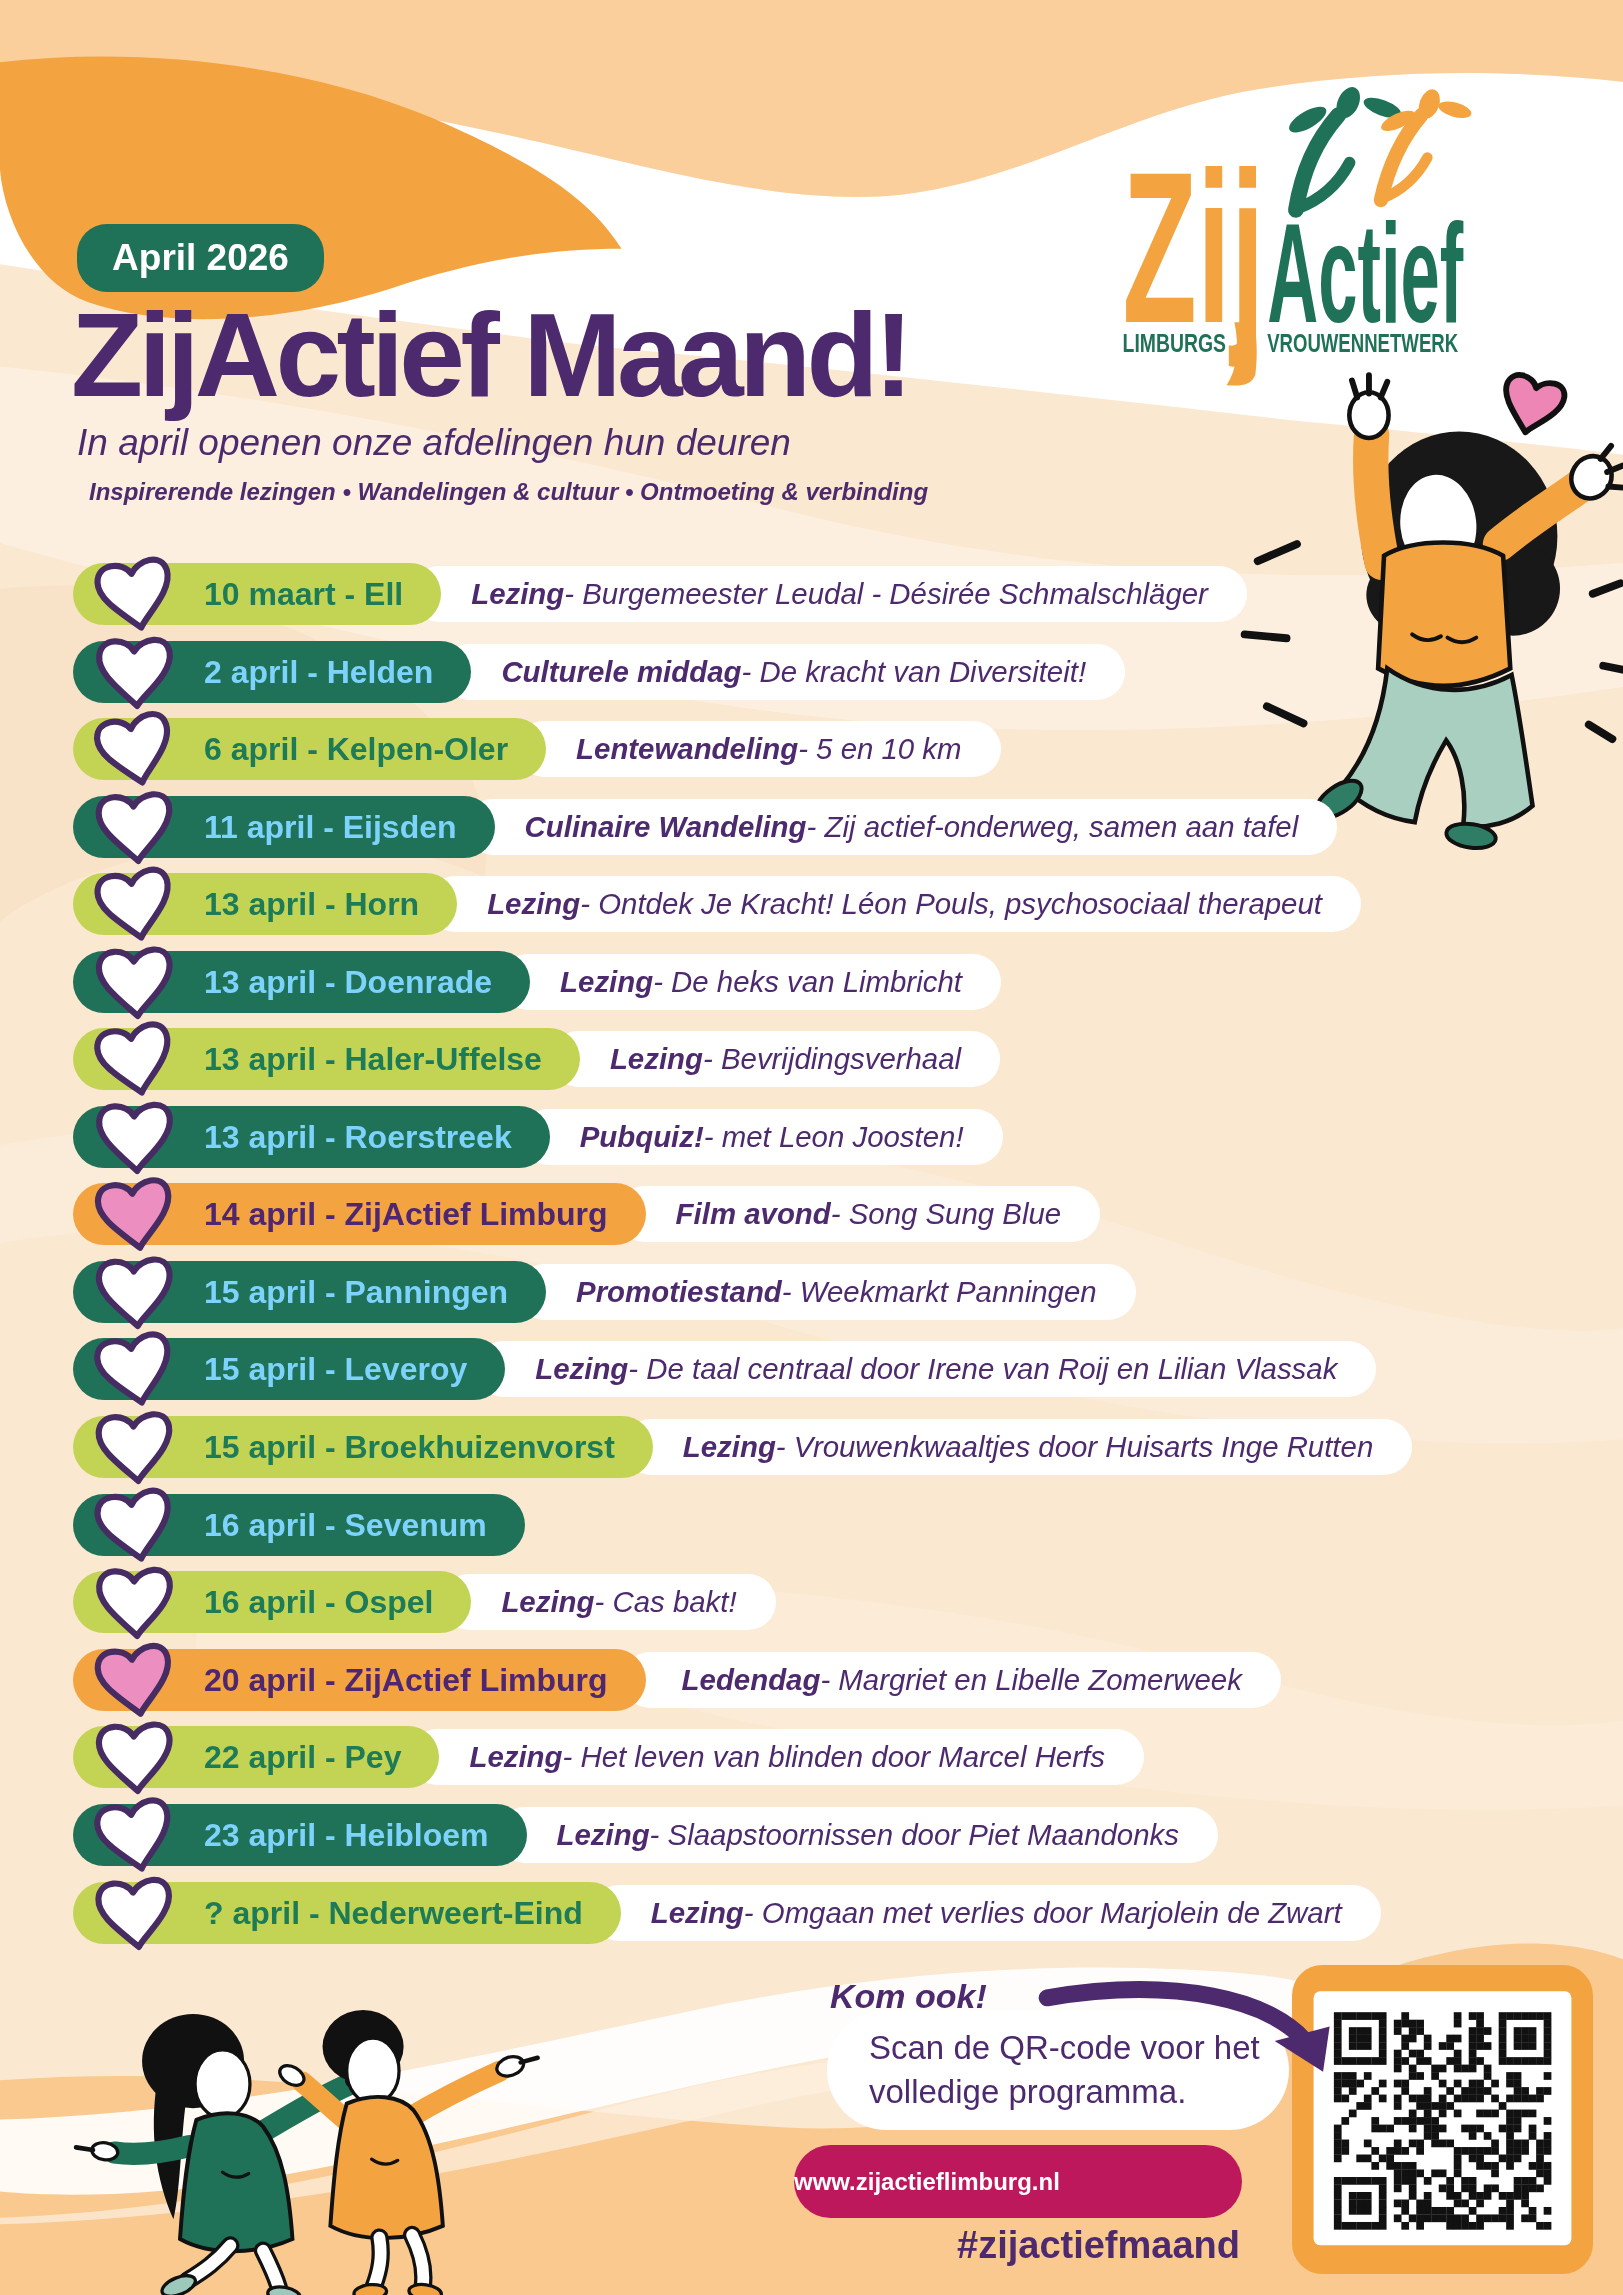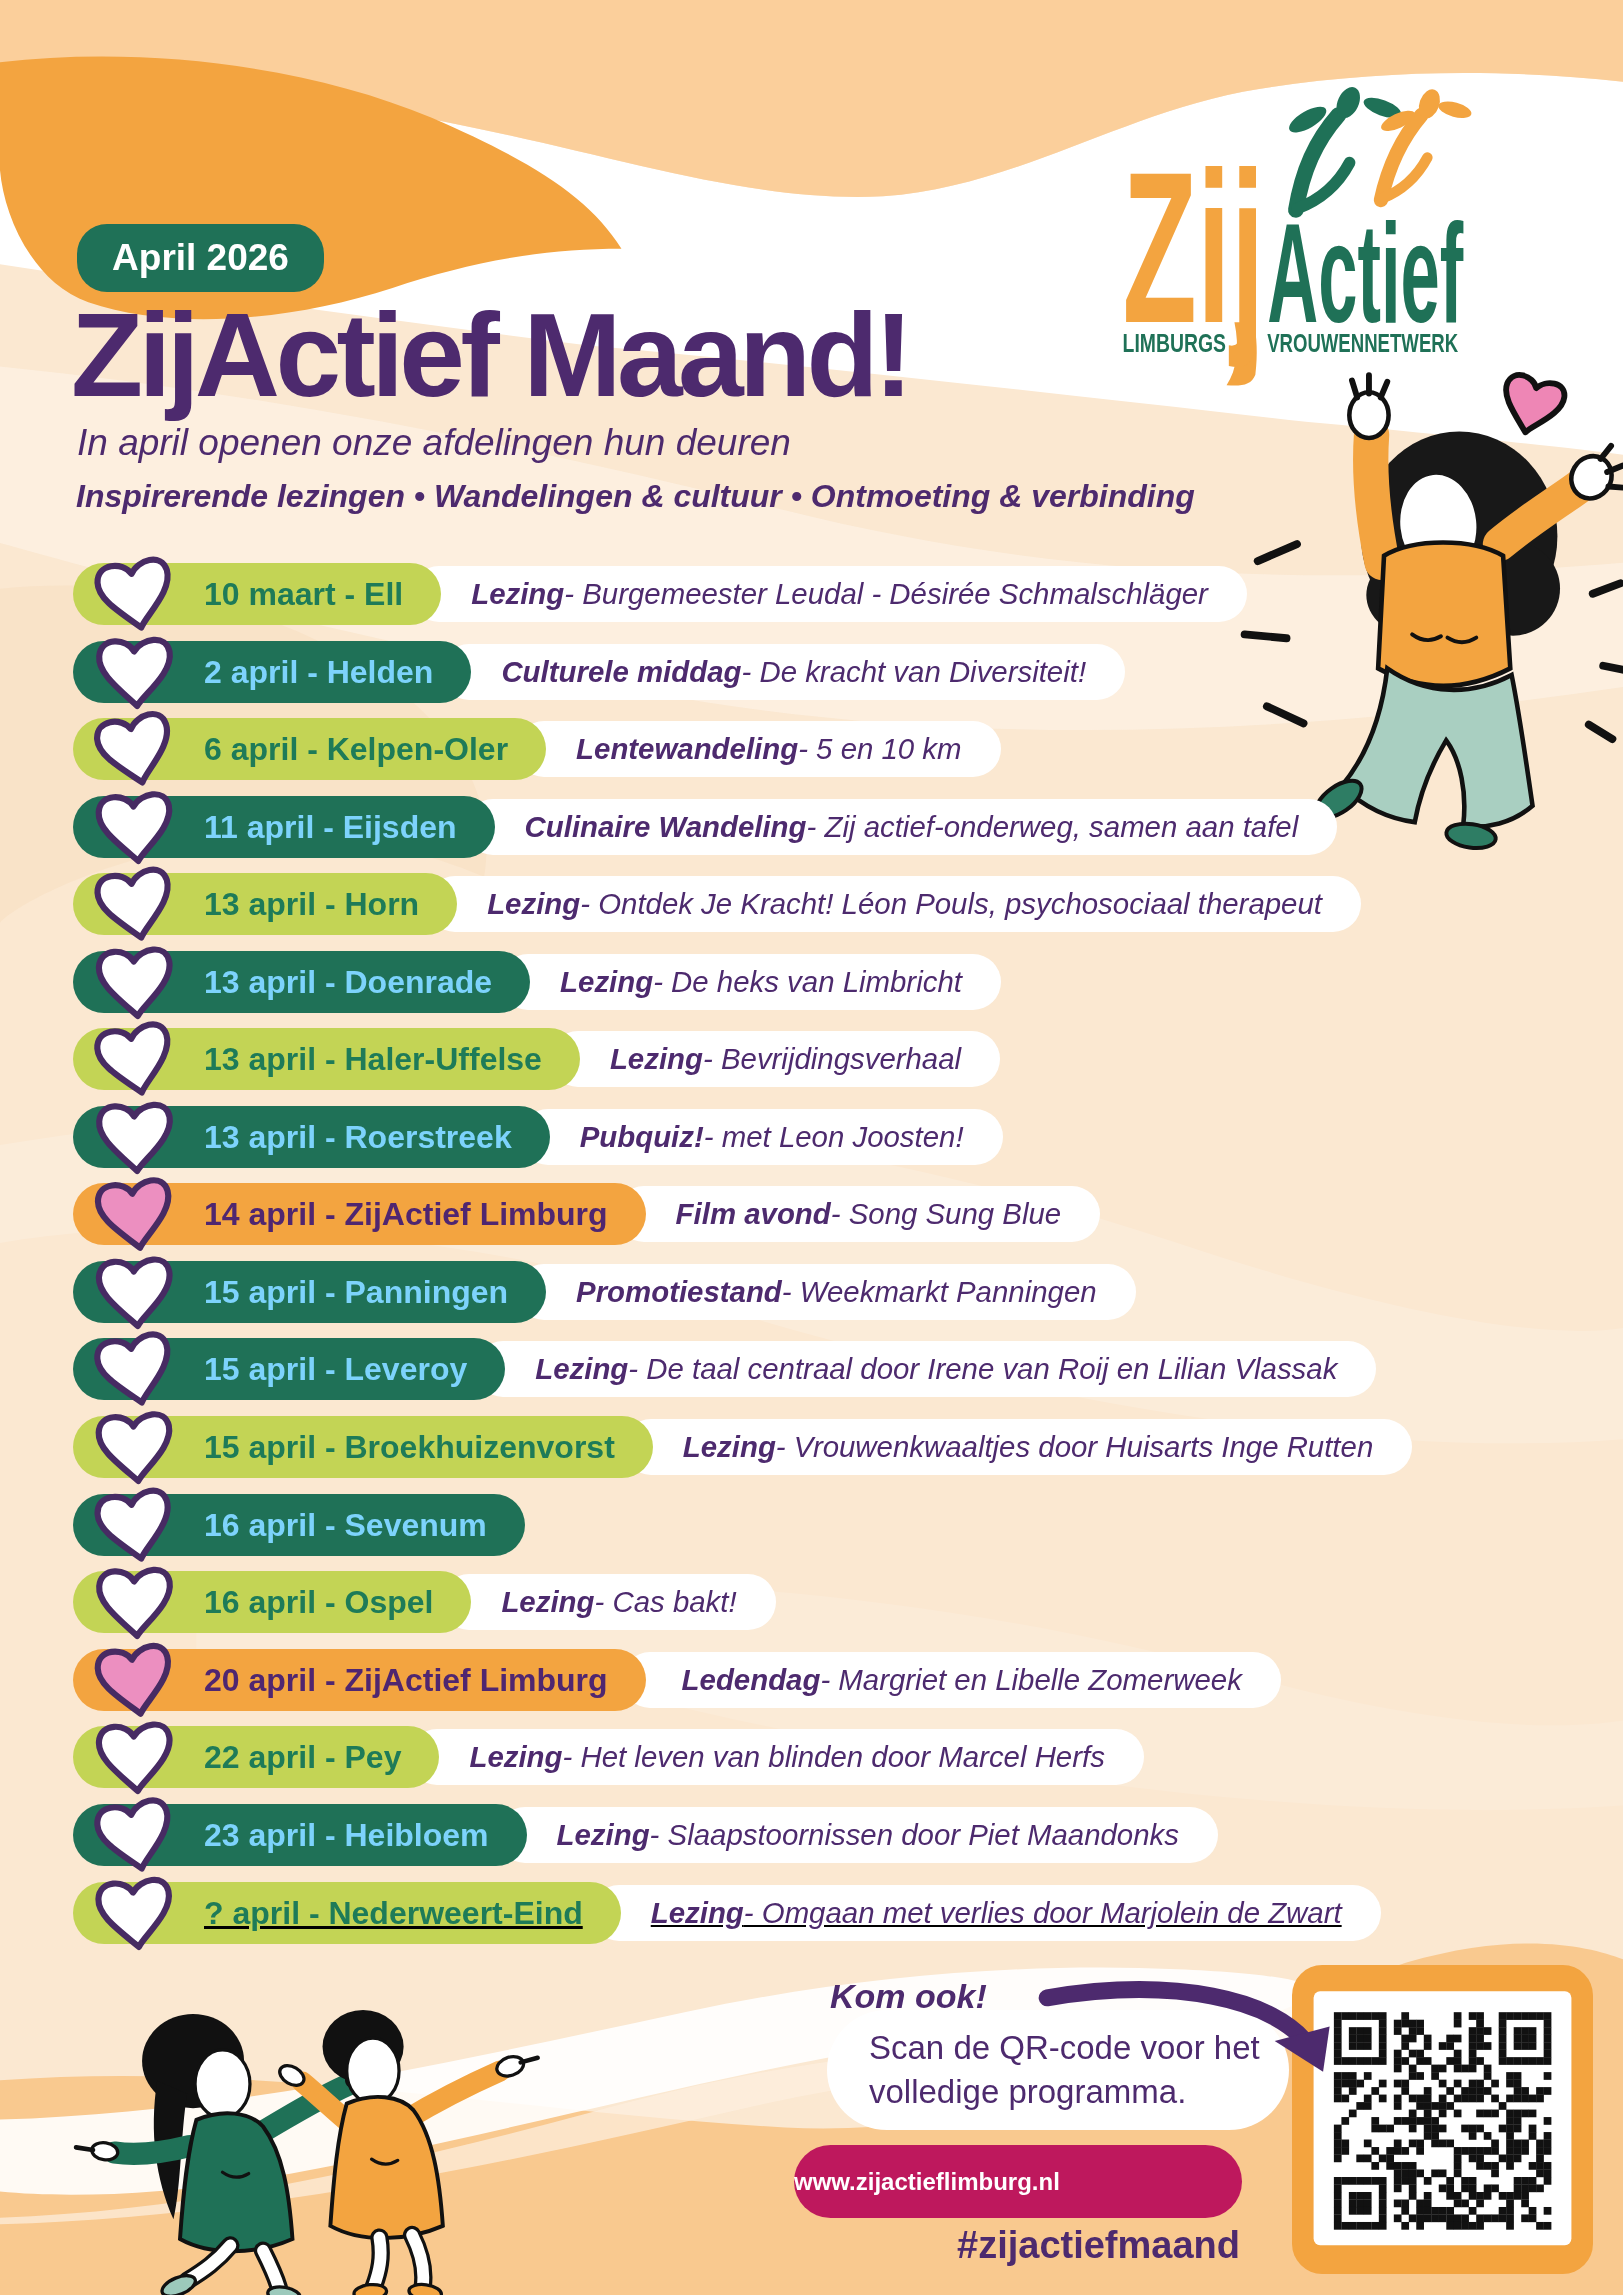--- a/index.html
+++ b/index.html
@@ -8,21 +8,21 @@
   .bg{position:absolute;left:0;top:0;width:1623px;height:2295px;}
 
   
   .badge{position:absolute;left:77px;top:224px;width:247px;height:68px;background:#1F7157;
          border-radius:30px;color:#FFFFFF;font-weight:bold;font-size:37px;
          display:flex;align-items:center;justify-content:center;z-index:3;}
   .title{position:absolute;left:71px;top:296px;font-size:118px;font-weight:bold;color:#4D2A6E;
          letter-spacing:-4.6px;line-height:1;white-space:nowrap;z-index:3;}
   .subtitle{position:absolute;left:77px;top:424px;font-size:37px;font-style:italic;color:#4D2A6E;
          line-height:1;white-space:nowrap;z-index:3;}
-  .tagline{position:absolute;left:76px;top:480px;font-size:32px;font-style:italic;font-weight:bold;
+  .tagline{position:absolute;left:89px;top:480px;font-size:24px;font-style:italic;font-weight:bold;
          color:#4D2A6E;line-height:1;white-space:nowrap;z-index:3;}
 
   
   .logo{position:absolute;left:1106px;top:79px;width:406px;height:314px;z-index:3;}
 
   
   .rows{position:absolute;left:73px;top:563px;width:1505px;z-index:4;}
   .row{position:absolute;left:0;height:62px;display:flex;align-items:flex-start;}
   .pill{position:relative;z-index:2;height:62px;border-radius:31px;display:flex;align-items:center;
         font-weight:bold;font-size:32px;padding:0 38px 0 131px;white-space:nowrap;box-sizing:border-box;}
@@ -351,21 +351,21 @@
           <span>23 april - Heibloem</span>
         </div>
         <div class="descbox">
           <span class="act">Lezing</span>
           <span> - Slaapstoornissen door Piet Maandonks</span>
         </div>
         <svg class="heart" viewBox="0 0 100 92" style="transform: rotate(-13deg);">
           <path d="M50 22 C43 6 14 2 10 24 C7 42 26 60 48 84 C56 72 92 50 90 26 C88 5 60 8 50 22 Z" fill="#FFFFFF" stroke="#472B63" stroke-width="7" stroke-linejoin="round"></path>
         </svg>
       </div>
-      <div class="row" style="top: 1319px; text-decoration: underline;">
+      <div class="row" style="top: 1319px;">
         <div class="pill p-light">
           <span>? april - Nederweert-Eind</span>
         </div>
         <div class="descbox">
           <span class="act">Lezing</span>
           <span> - Omgaan met verlies door Marjolein de Zwart</span>
         </div>
         <svg class="heart" viewBox="0 0 100 92" style="transform: rotate(-8deg);">
           <path d="M50 22 C43 6 14 2 10 24 C7 42 26 60 48 84 C56 72 92 50 90 26 C88 5 60 8 50 22 Z" fill="#FFFFFF" stroke="#472B63" stroke-width="7" stroke-linejoin="round"></path>
         </svg>

